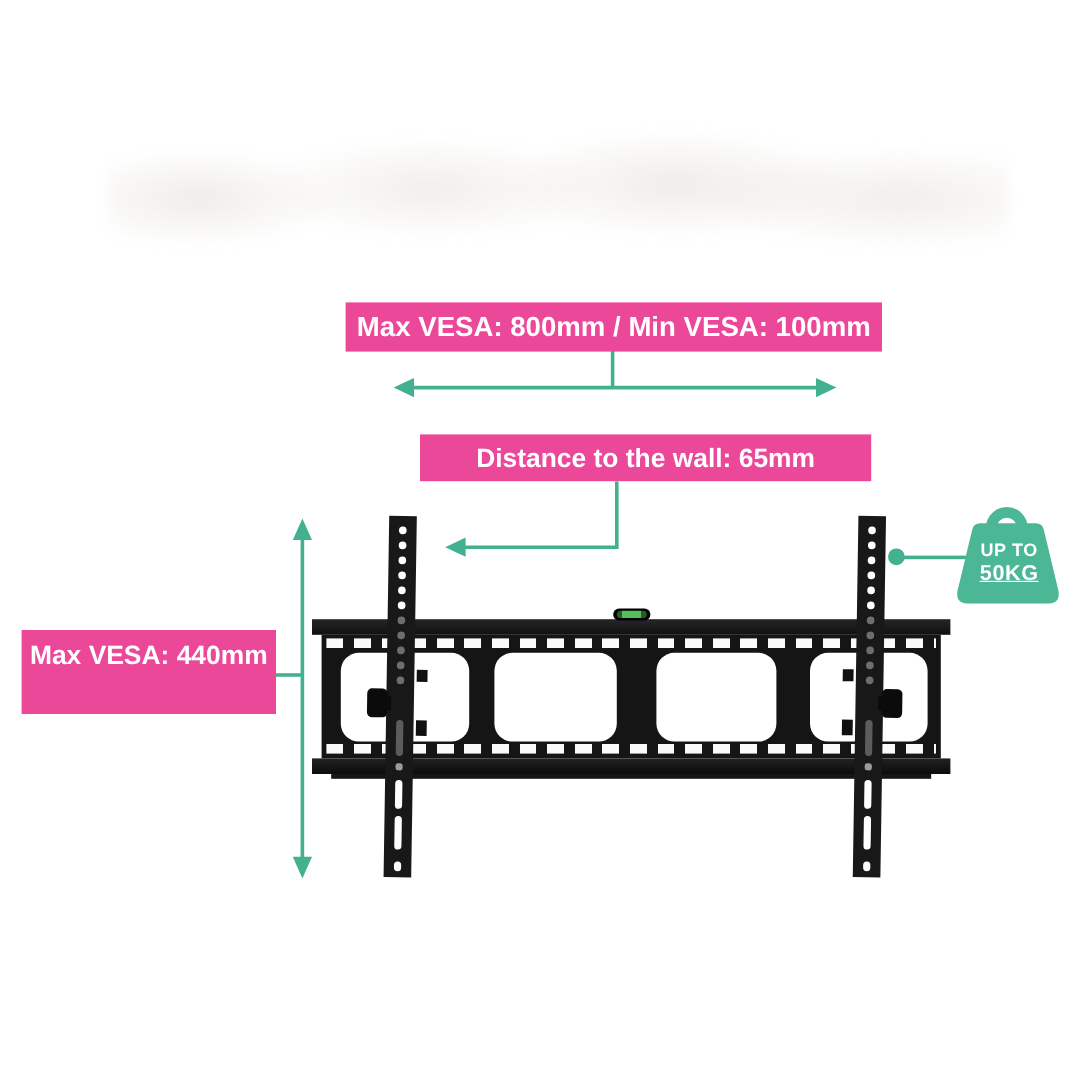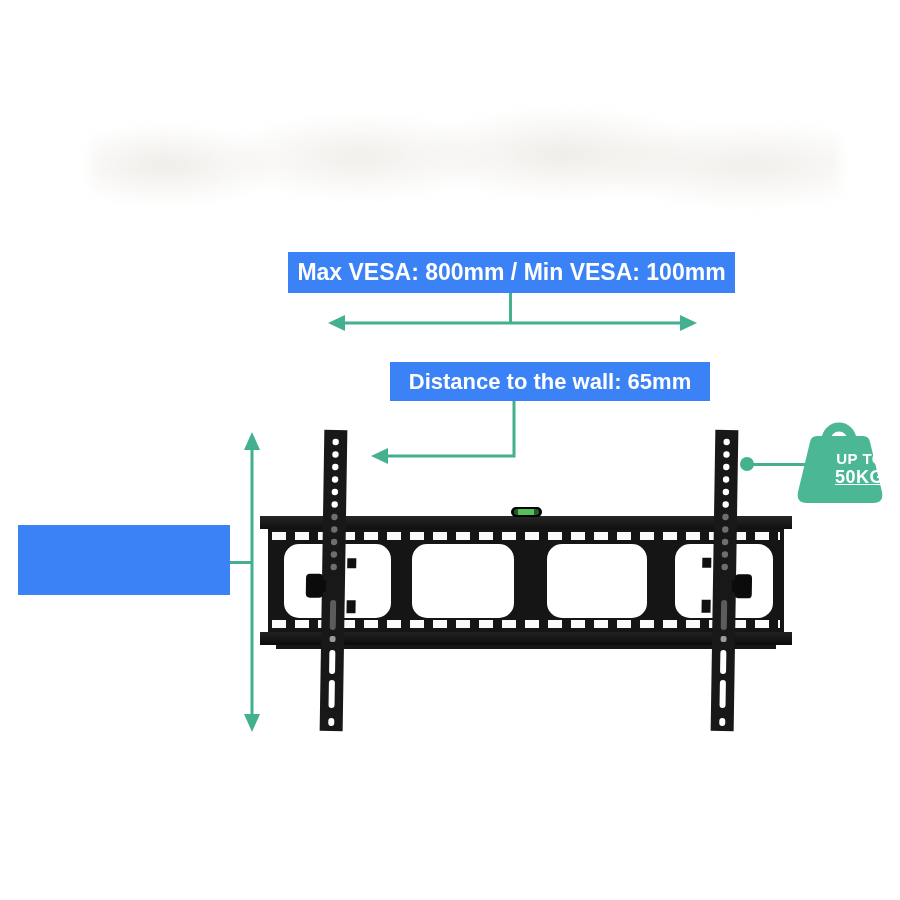--- a/index.html
+++ b/index.html
@@ -17,41 +17,41 @@
       radial-gradient(ellipse 170px 58px at 10% 55%, rgba(226,222,214,0.55), transparent 70%),
       radial-gradient(ellipse 200px 62px at 36% 48%, rgba(226,222,214,0.5), transparent 70%),
       radial-gradient(ellipse 210px 66px at 63% 45%, rgba(226,222,214,0.55), transparent 70%),
       radial-gradient(ellipse 230px 60px at 88% 55%, rgba(226,222,214,0.5), transparent 72%);
     filter:blur(5px);
     z-index:1;
   }
 
   
   .glabel{
-    background:#3b82f6;color:#fff;font-weight:bold;text-align:center;
+    background:#ec4899;color:#fff;font-weight:bold;text-align:center;
     z-index:6;
   }
   .lbl-top{left:288px;top:252px;width:447px;height:41px;line-height:41px;font-size:23px;}
-  .lbl-wall{left:350px;top:362px;width:320px;height:39px;line-height:39px;font-size:22px;margin-left:40px;}
+  .lbl-wall{left:350px;top:362px;width:376px;height:39px;line-height:39px;font-size:22px;}
   .lbl-side{left:18px;top:525px;width:212px;height:70px;font-size:22px;line-height:29px;padding-top:6px;box-sizing:border-box;}
 
   .connector-h{background:#43B190;height:3px;z-index:5;}
   .conn-label-side{left:229px;top:561px;width:24px;}
   .conn-badge{left:751px;top:463px;width:60px;}
   .badge-dot{left:740px;top:457px;width:14px;height:14px;border-radius:50%;background:#43B190;z-index:5;}
   .conn-top-v{left:509px;top:292px;width:3px;height:31px;background:#43B190;z-index:5;}
 
   svg{display:block;}
   .arrow-svg{z-index:5;}
   .arrow-stroke{stroke:#43B190;stroke-width:3px;fill:none;}
   .arrow-fill{fill:#43B190;}
 
   
   .badge-svg{left:793px;top:407px;z-index:5;}
-  .badge-text{z-index:7;color:#fff;font-weight:bold;text-align:right;left:798px;width:86px;}
+  .badge-text{z-index:7;color:#fff;font-weight:bold;text-align:center;left:798px;width:86px;}
   .badge-line1{top:450px;font-size:15px;letter-spacing:0.5px;}
   .badge-line2{top:467px;font-size:18px;letter-spacing:0.5px;text-decoration:underline;}
 
   
   .flange-top{left:260px;top:516px;width:532px;height:13px;background:linear-gradient(#262626,#101010);z-index:2;}
   .plate-face{left:268px;top:529px;width:516px;height:103px;background:#151515;z-index:2;}
   .flange-bottom{left:260px;top:632px;width:532px;height:13px;background:linear-gradient(#222,#0b0b0b);z-index:2;}
   .plate-shadow{left:276px;top:645px;width:500px;height:4px;background:#161616;z-index:2;}
   .vesa-window{top:544px;height:74px;background:#ffffff;border-radius:15px;z-index:3;}
   .win1{left:284px;width:107px;}
@@ -97,20 +97,21 @@
 </svg>
 
 <div class="abs glabel lbl-wall">Distance to the wall: 65mm</div>
 
 <svg class="abs arrow-svg" style="left:362px;top:401px;" width="160" height="64">
   <polyline class="arrow-stroke" points="152,0 152,55 22,55"></polyline>
   <polygon class="arrow-fill" points="9,55 26,47 26,63"></polygon>
 </svg>
 
 <div class="abs glabel lbl-side">
+  <div>Max VESA: 440mm</div>
 </div>
 <div class="abs connector-h conn-label-side"></div>
 
 <svg class="abs arrow-svg" style="left:237px;top:429px;" width="32" height="306">
   <line class="arrow-stroke" x1="15" y1="19" x2="15" y2="287"></line>
   <polygon class="arrow-fill" points="15,3 7,21 23,21"></polygon>
   <polygon class="arrow-fill" points="15,303 7,285 23,285"></polygon>
 </svg>
 
 <div class="abs badge-dot"></div>

